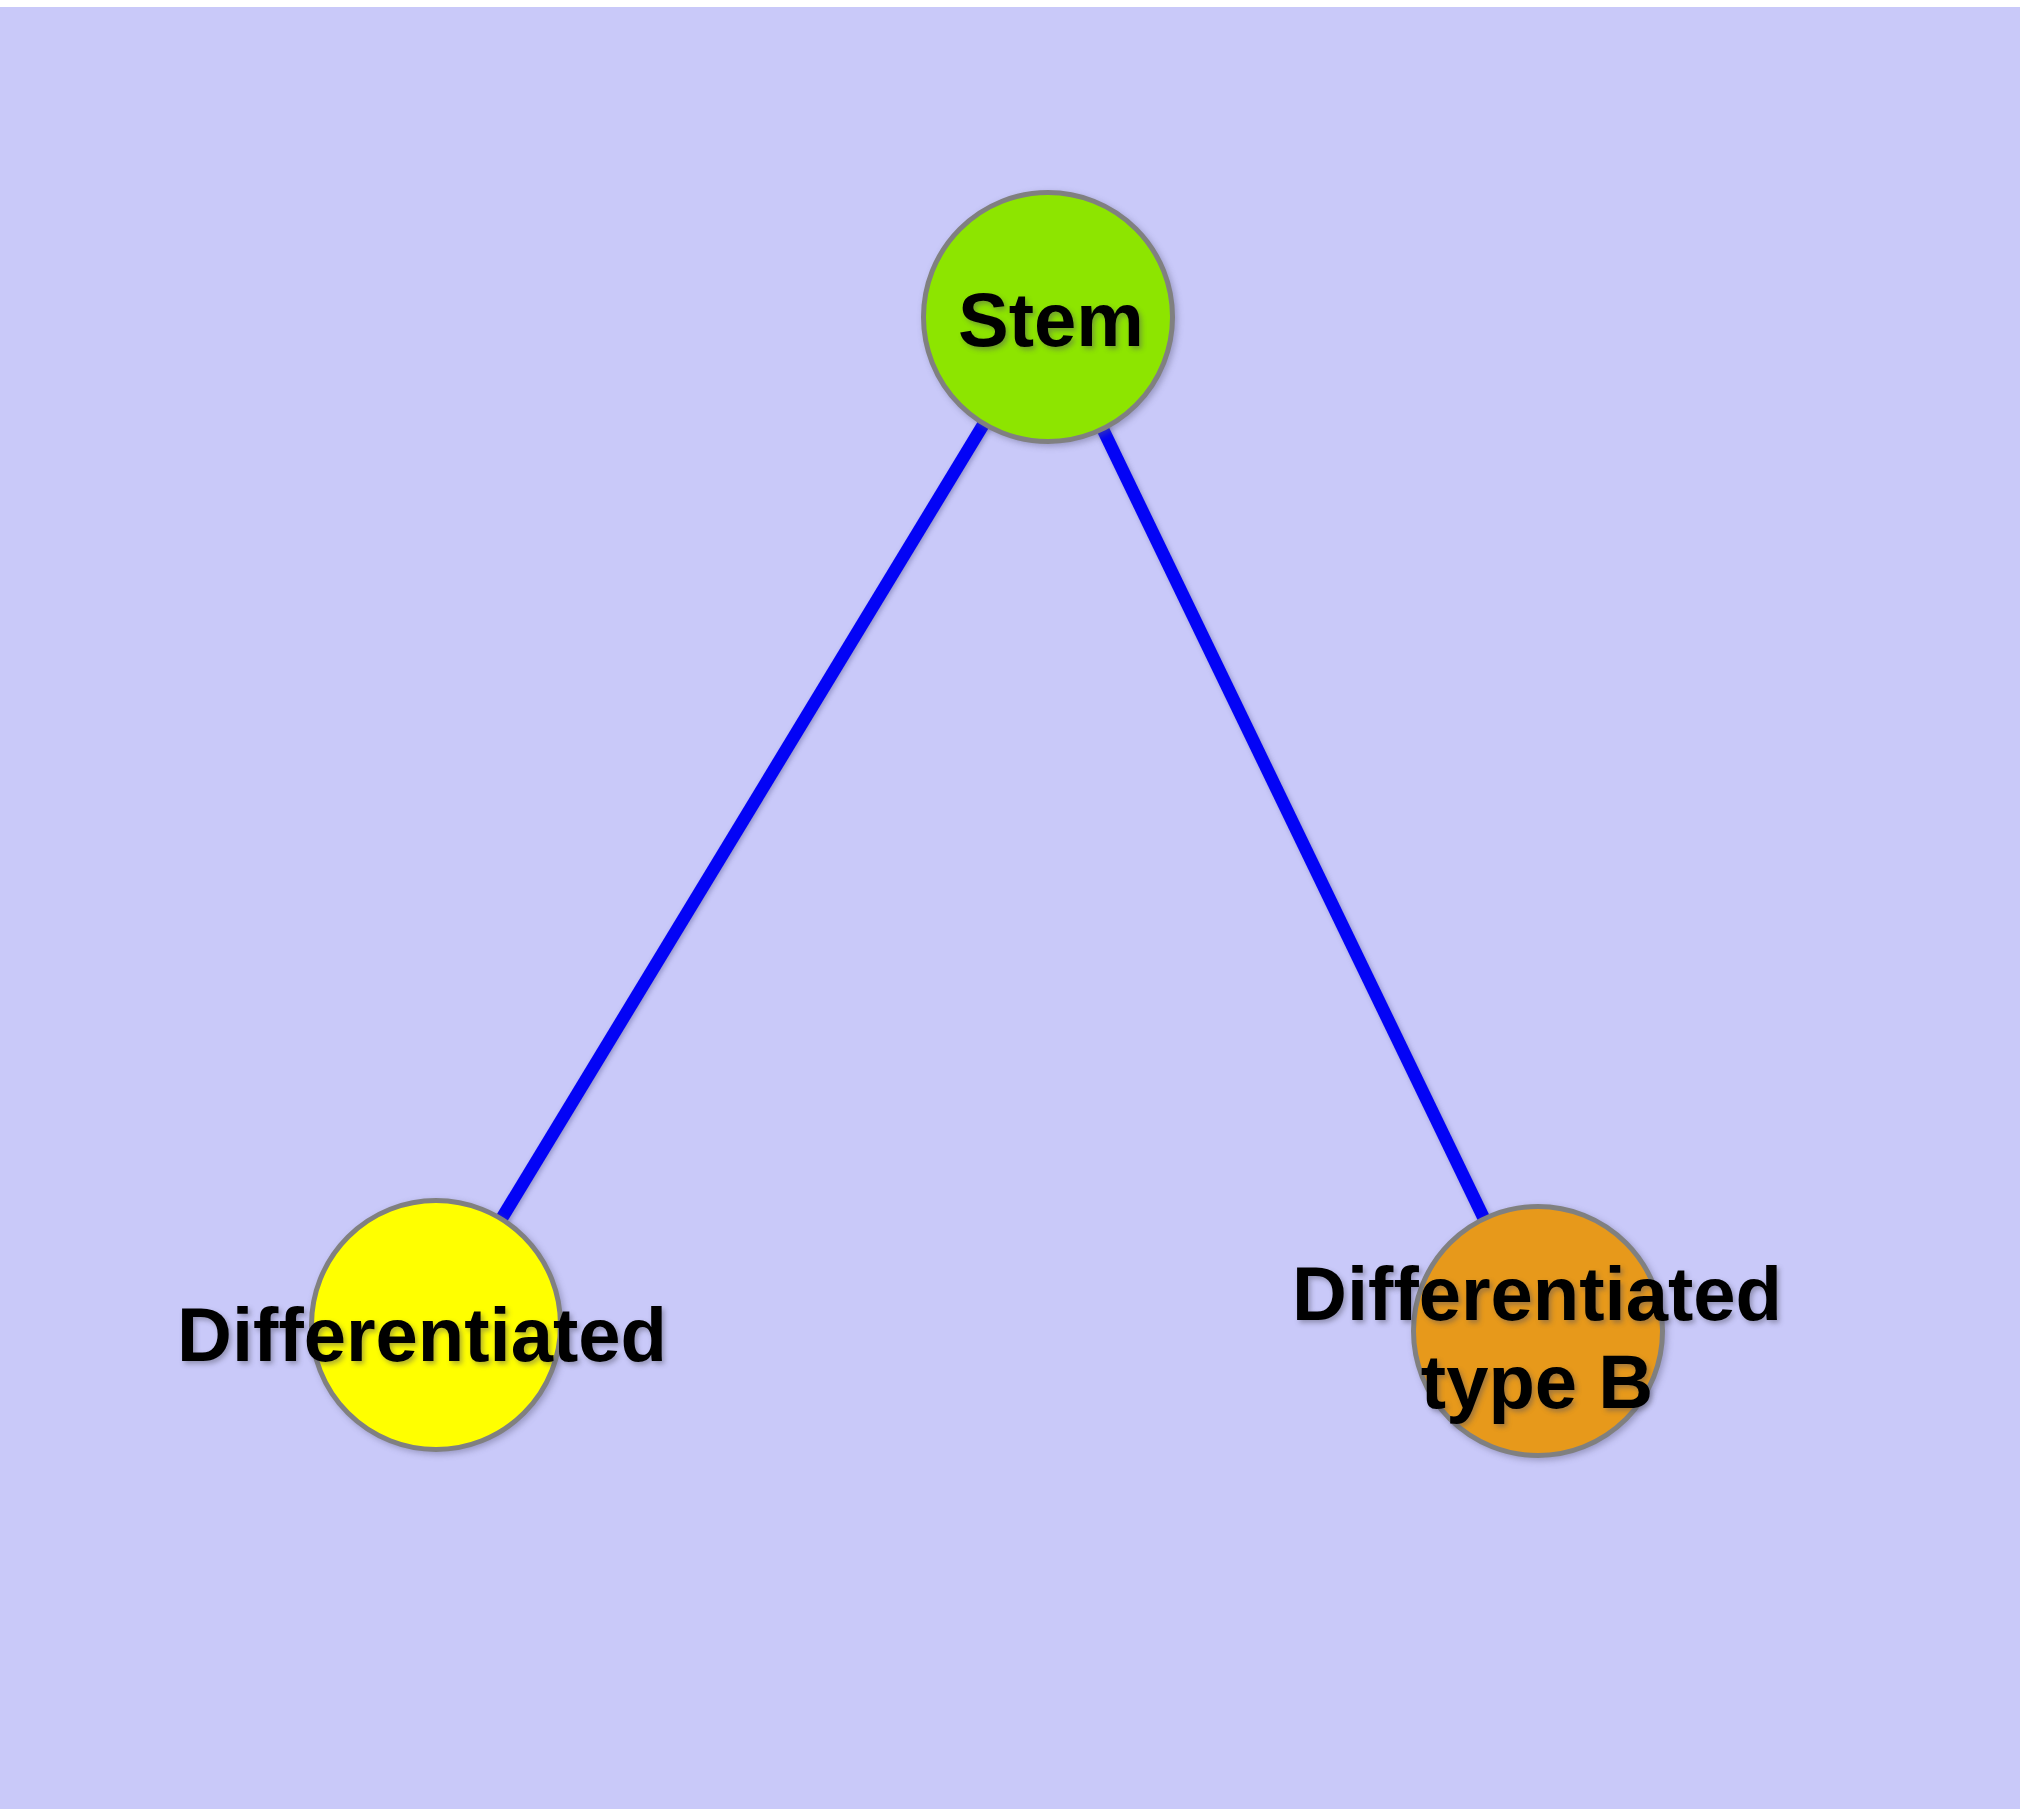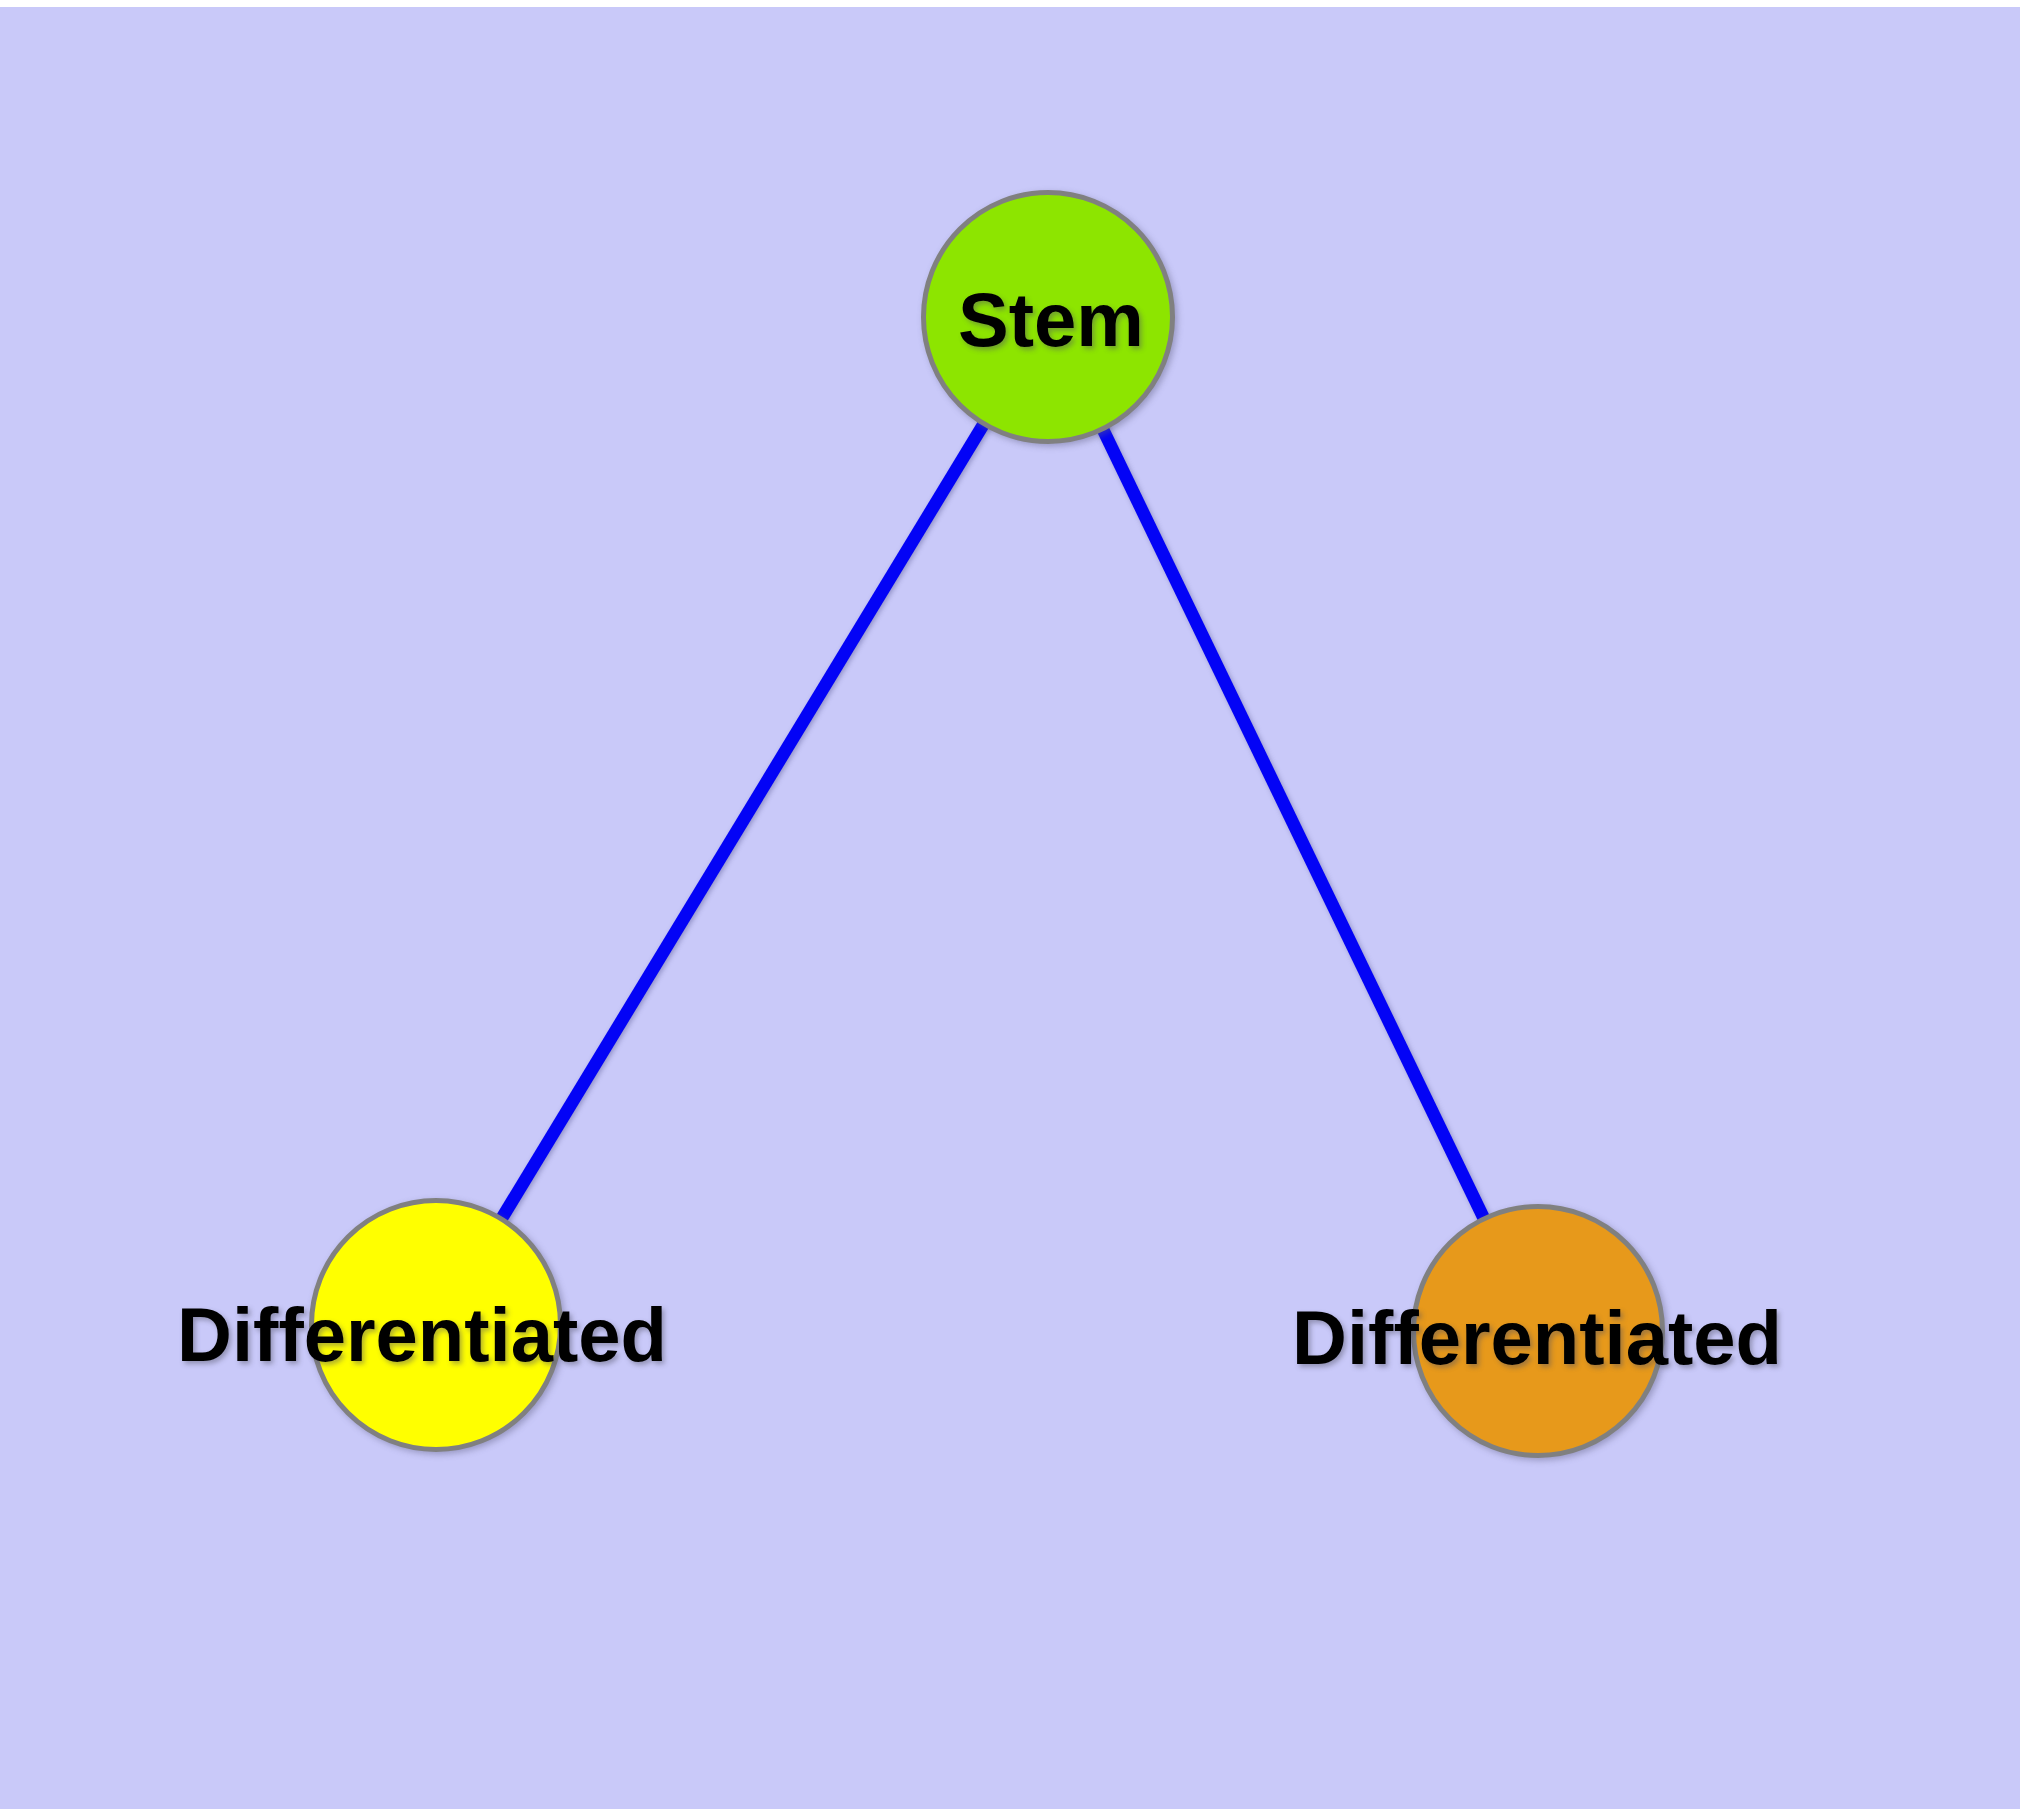--- a/index.html
+++ b/index.html
@@ -83,18 +83,19 @@
   <div class="node-label" id="label-stem">
     <span class="label-line">Stem</span>
   </div>
 
   <div class="node-label" id="label-type-a">
     <span class="label-line">Differentiated</span>
   </div>
 
   <div class="node-label" id="label-type-b">
     <span class="label-line">Differentiated</span>
+    <span class="label-line">type B</span>
   </div>
 
   <div class="margin-strip" id="margin-top" style="background-color: rgb(255, 255, 255);"></div>
   <div class="margin-strip" id="margin-bottom" style="background-color: rgb(255, 255, 255);"></div>
 </div>
 
 
 </body></html>

